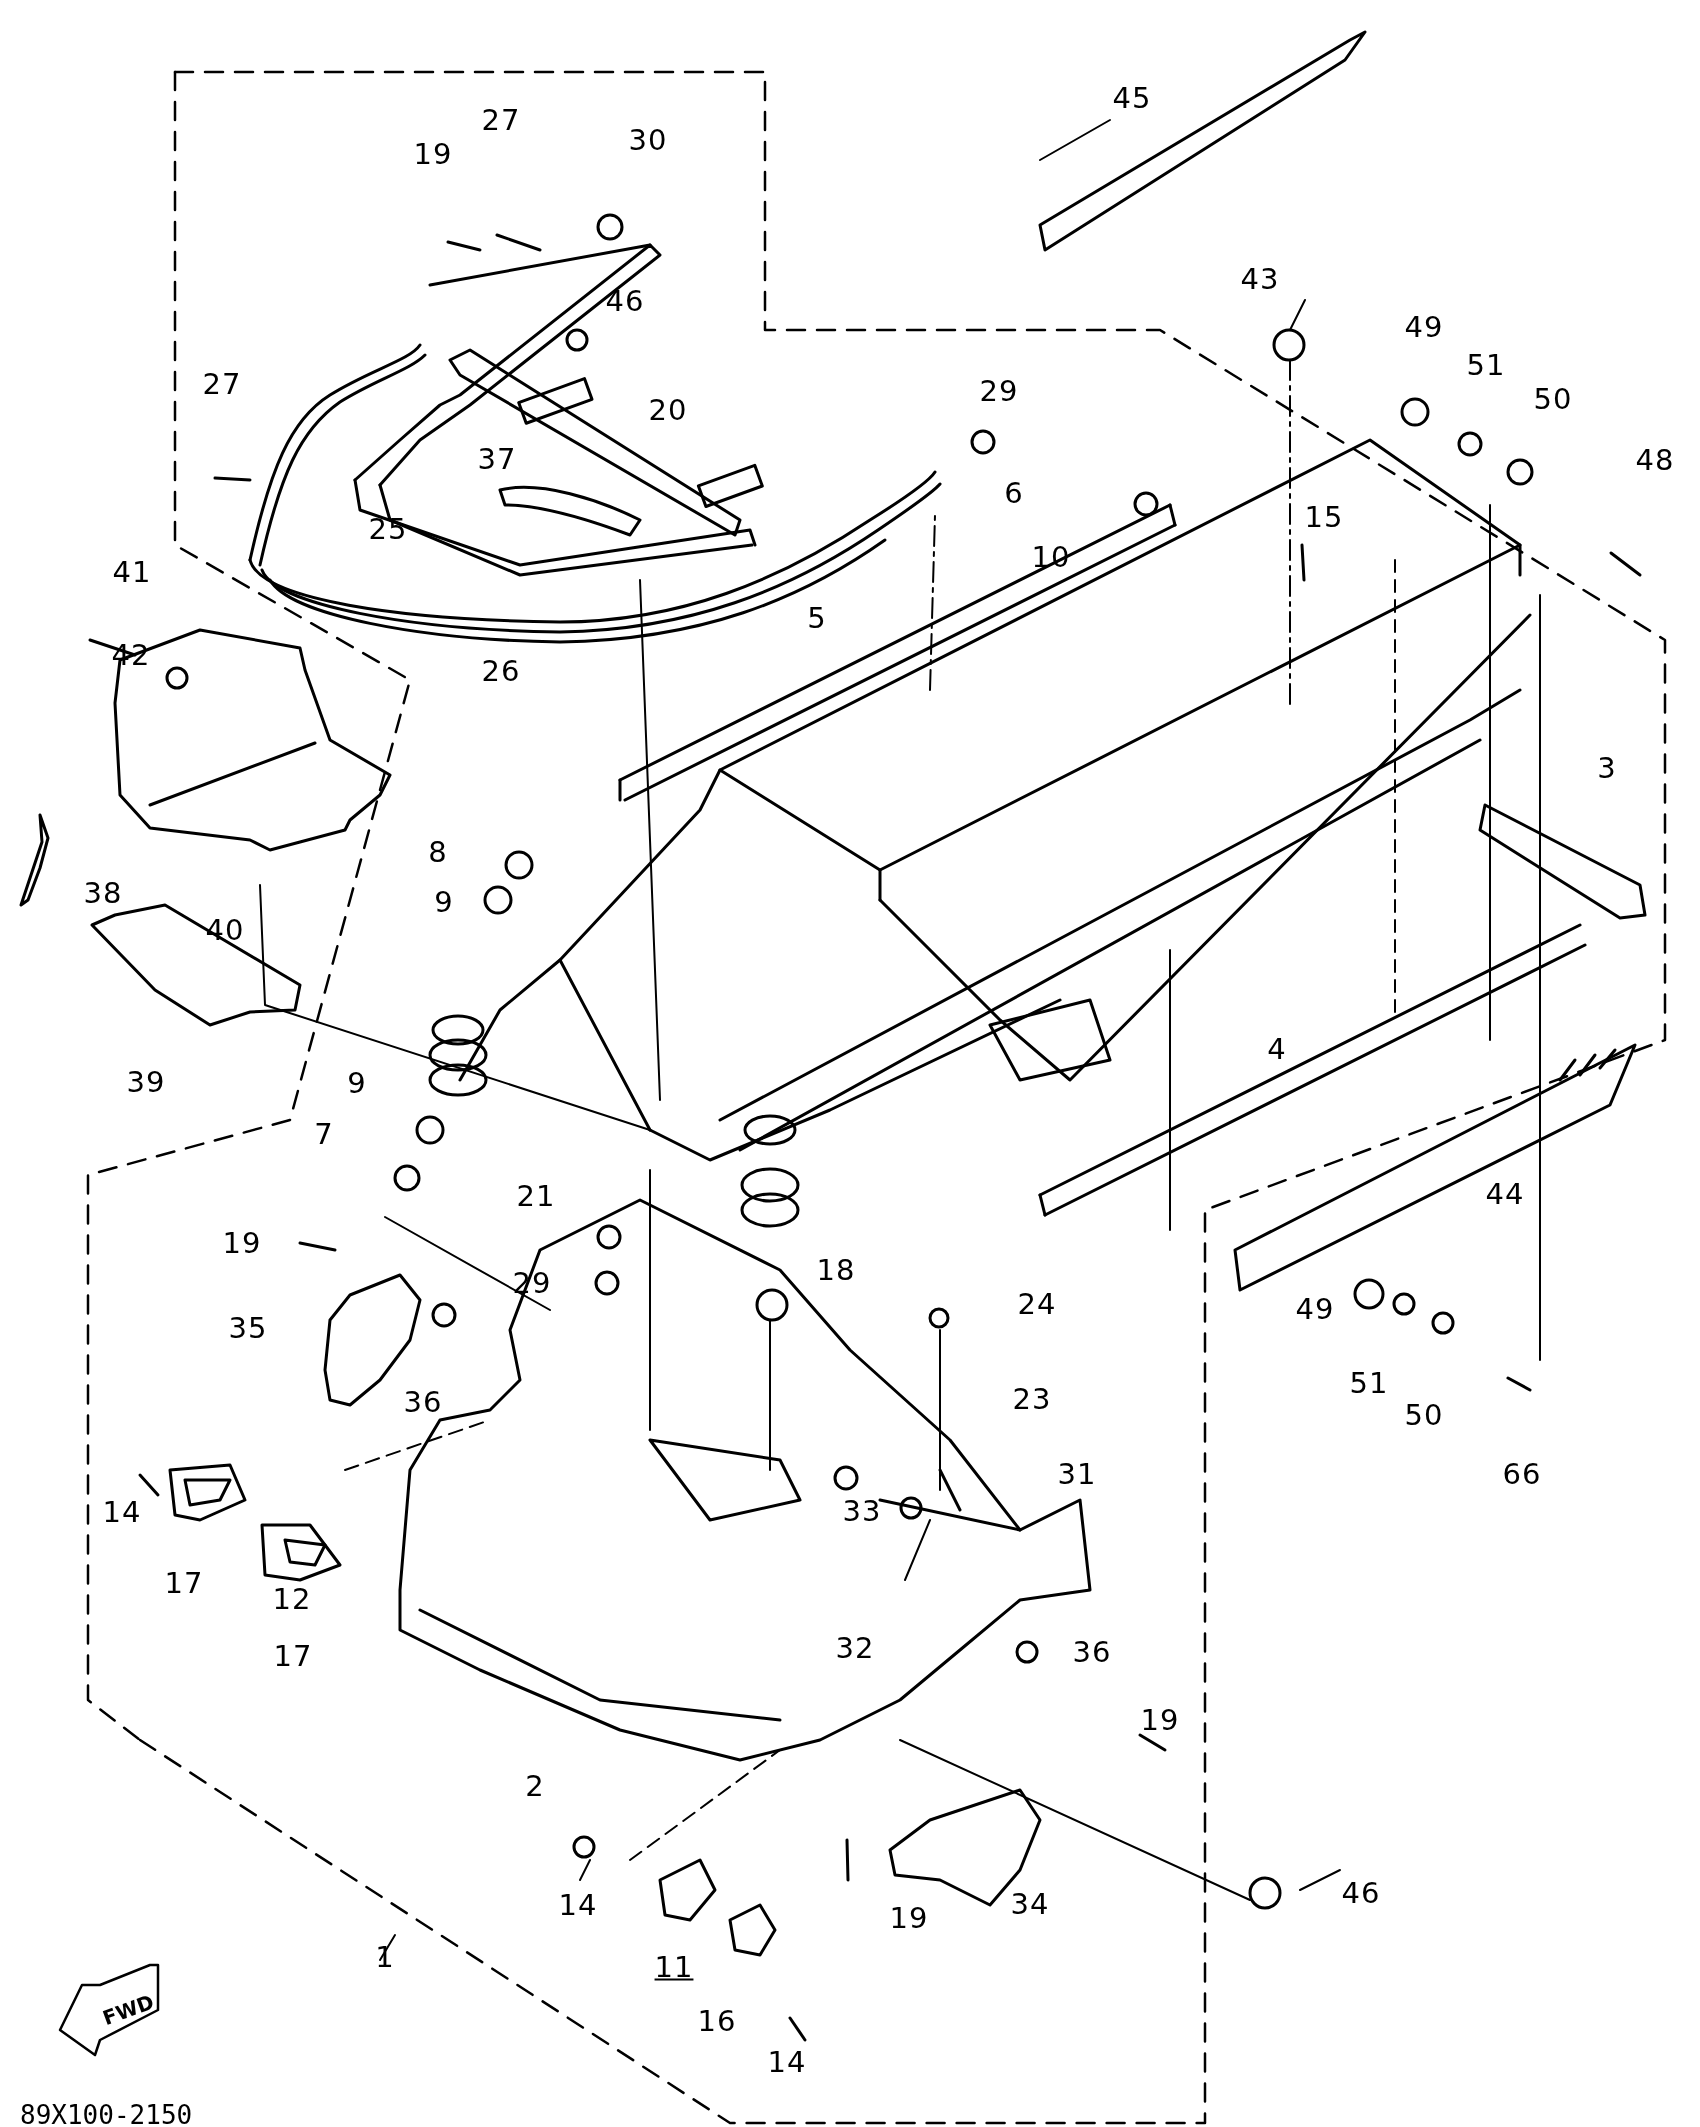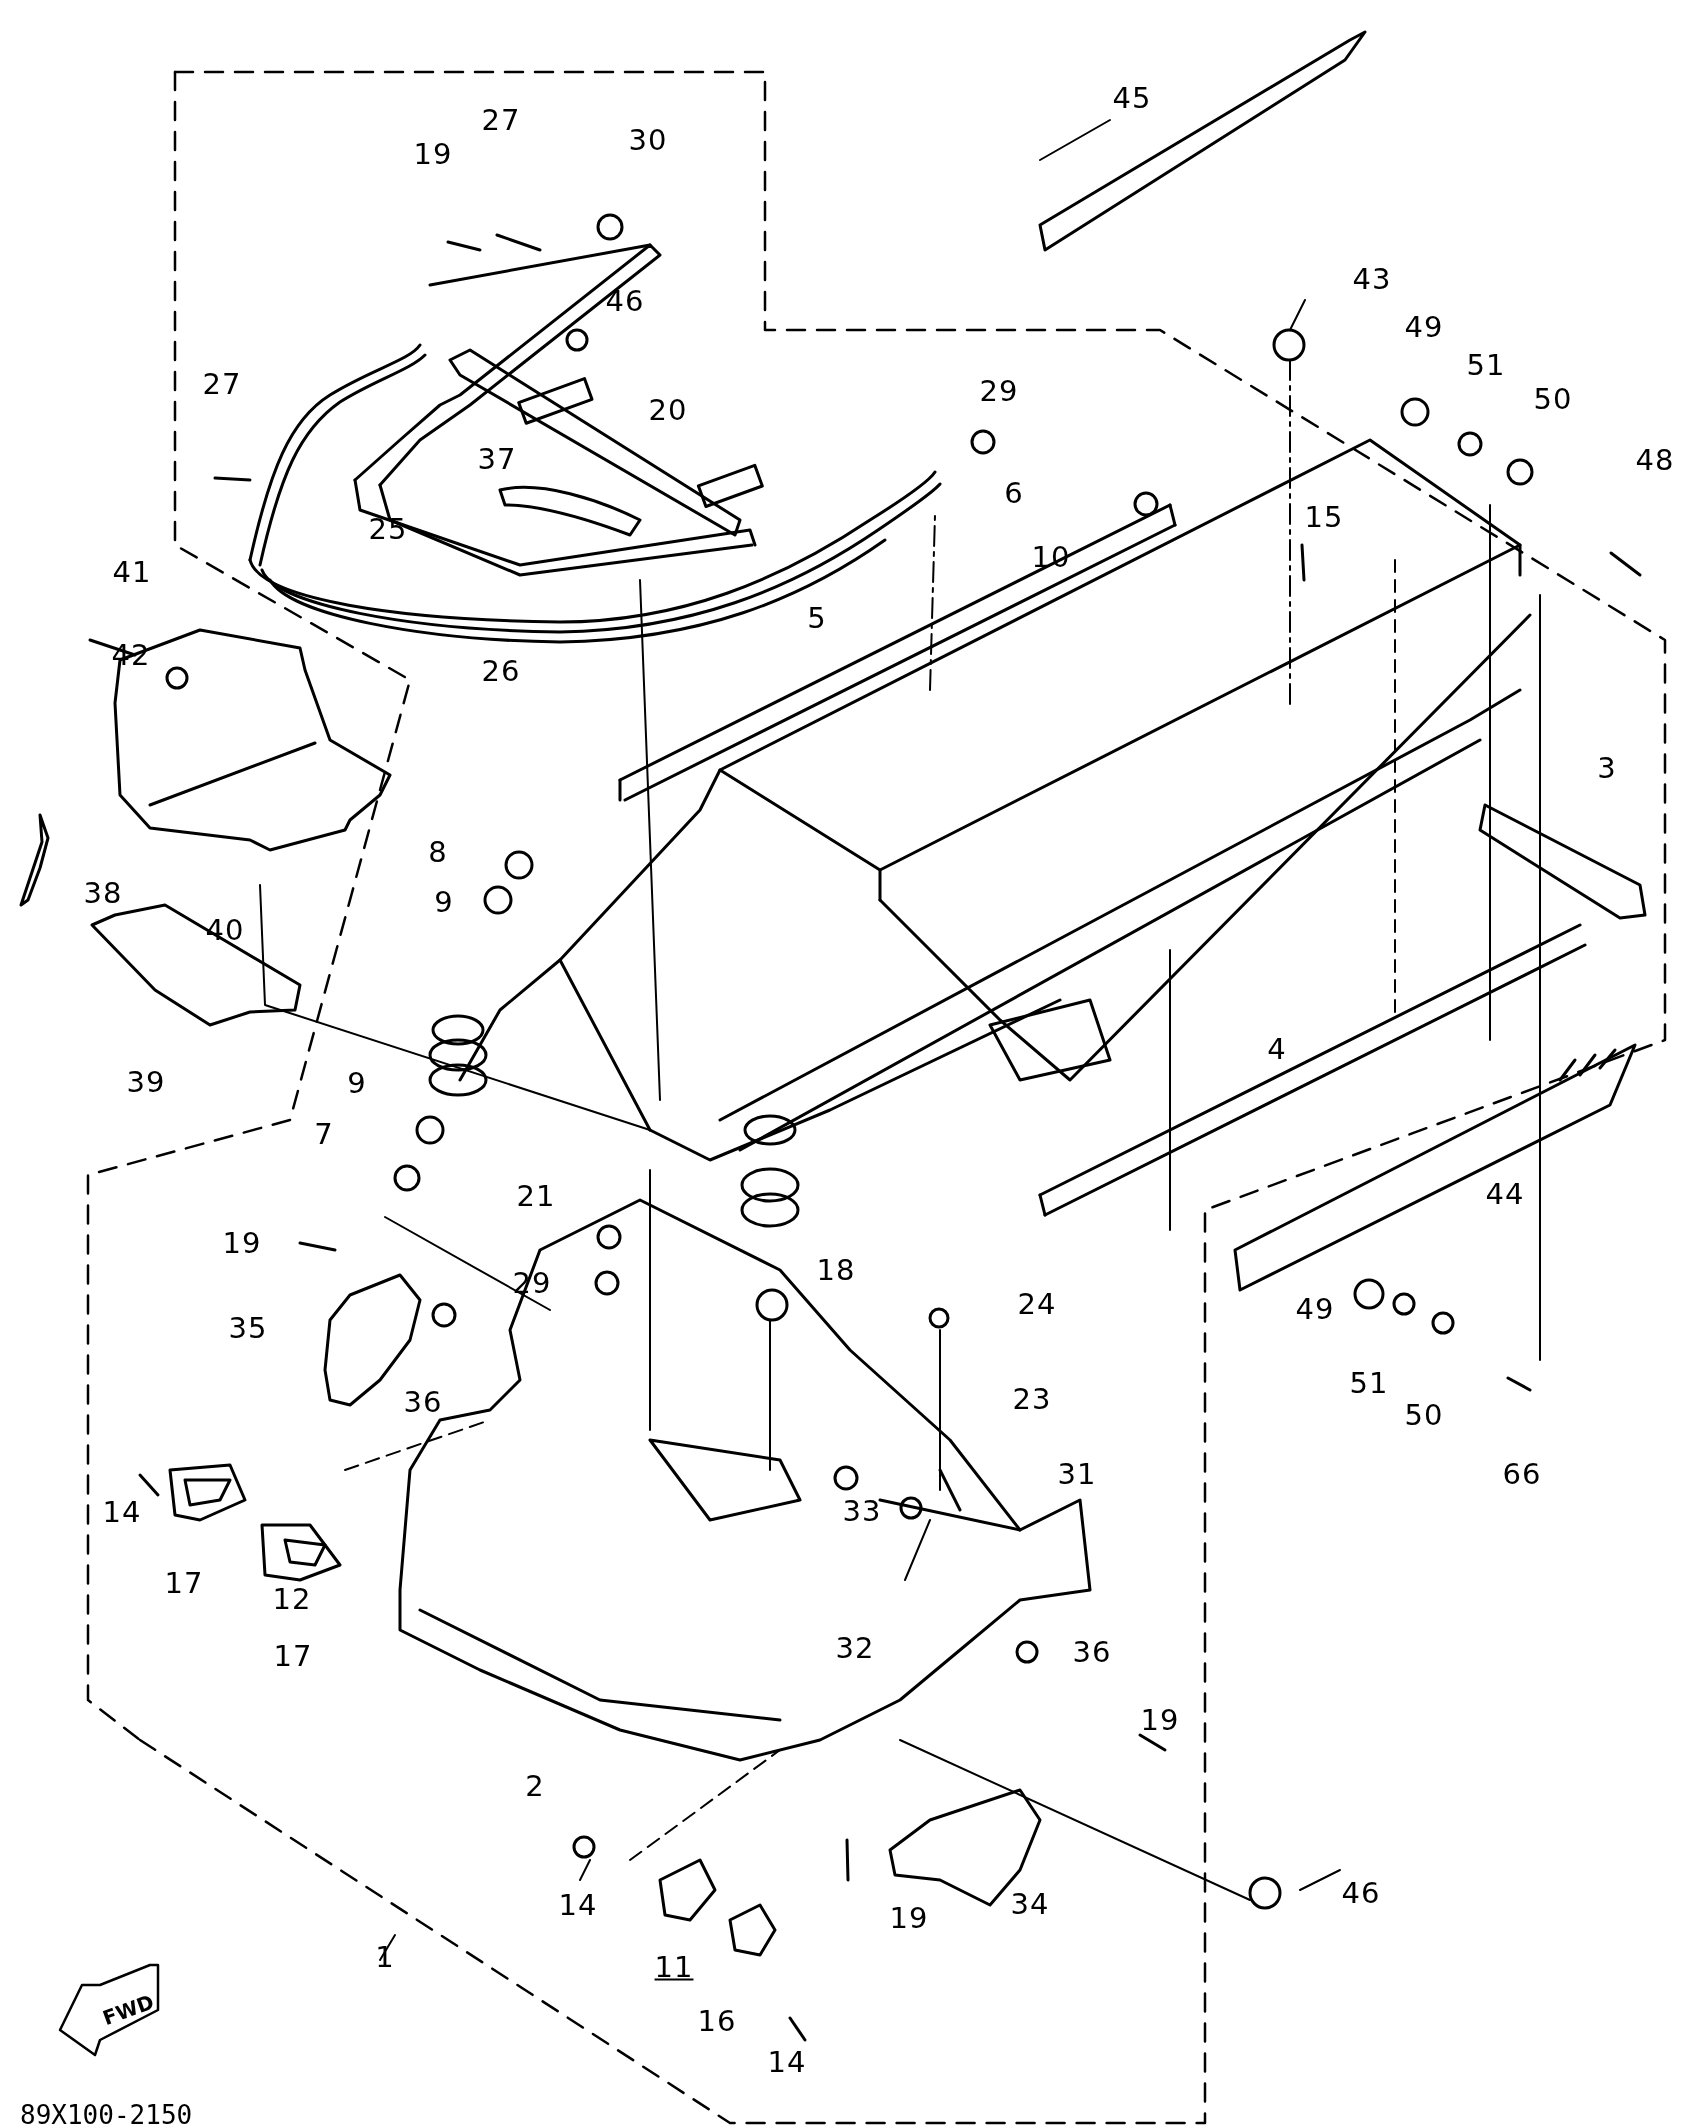--- a/index.html
+++ b/index.html
@@ -204,21 +204,21 @@
     </g>
   </g>
   <text class="fwd-text" x="102" y="2018" transform="rotate(-20 125 2010)">FWD</text>
 </svg>
 
 <div id="labels">
     <span class="lbl" style="left: 1132px; top: 98px;">45</span>
     <span class="lbl" style="left: 501px; top: 120px;">27</span>
     <span class="lbl" style="left: 648px; top: 140px;">30</span>
     <span class="lbl" style="left: 433px; top: 154px;">19</span>
-    <span class="lbl" style="left: 1372px; top: 279px; text-align: center;">43</span>
+    <span class="lbl" style="left: 1260px; top: 279px; text-align: center;">43</span>
     <span class="lbl" style="left: 625px; top: 301px;">46</span>
     <span class="lbl" style="left: 1424px; top: 327px;">49</span>
     <span class="lbl" style="left: 1486px; top: 365px;">51</span>
     <span class="lbl" style="left: 222px; top: 384px;">27</span>
     <span class="lbl" style="left: 999px; top: 391px;">29</span>
     <span class="lbl" style="left: 1553px; top: 399px;">50</span>
     <span class="lbl" style="left: 668px; top: 410px;">20</span>
     <span class="lbl" style="left: 497px; top: 459px;">37</span>
     <span class="lbl" style="left: 1655px; top: 460px;">48</span>
     <span class="lbl" style="left: 1014px; top: 493px;">6</span>

